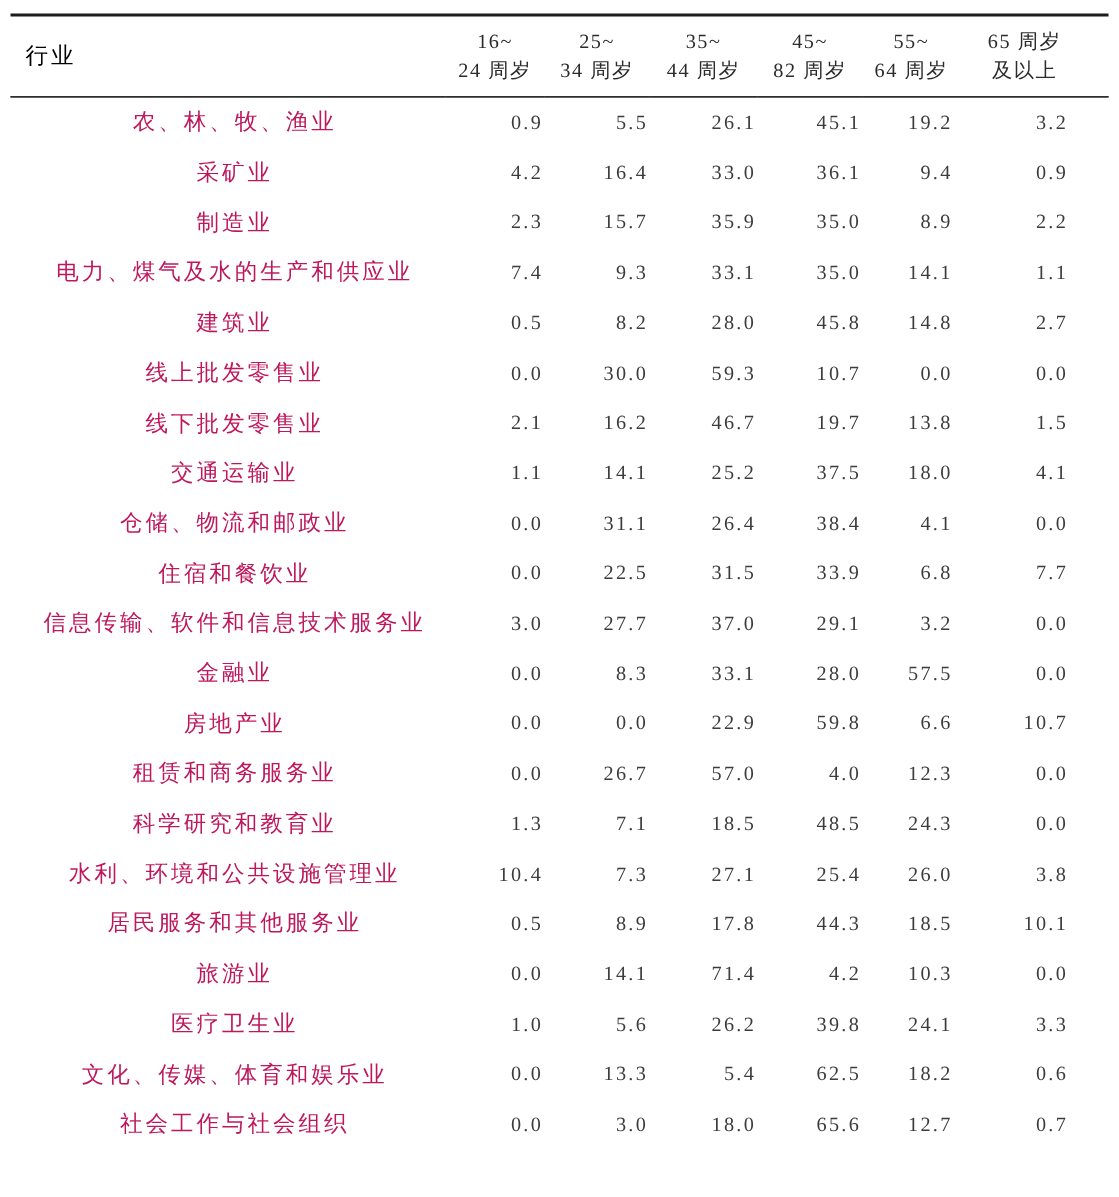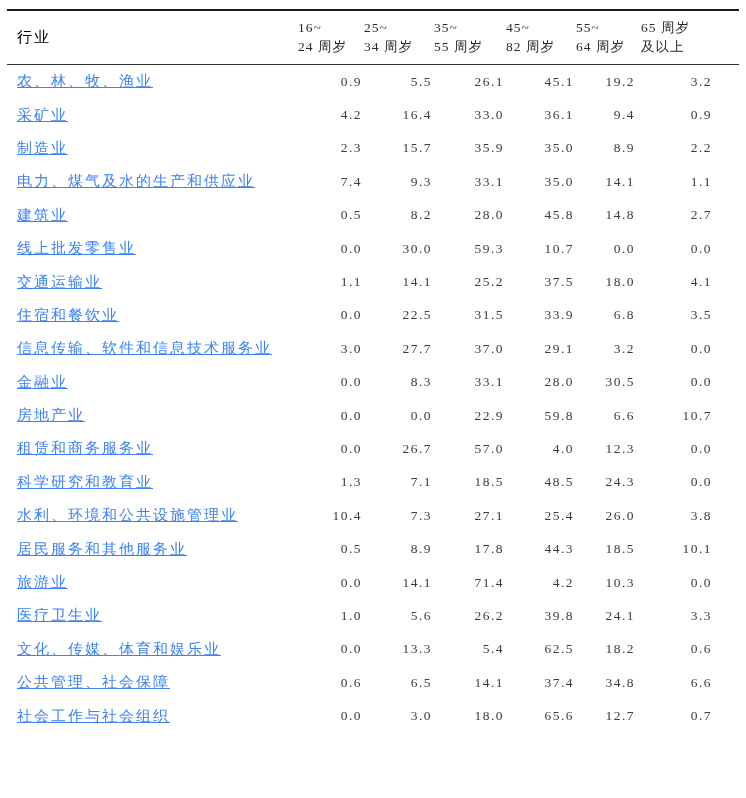--- a/index.html
+++ b/index.html
@@ -42,43 +42,42 @@
     padding-bottom: 8px;
   }
   th.industry-head {
     text-align: left;
     padding-left: 10px;
     font-size: 15px;
     letter-spacing: 2px;
     color: #000000;
   }
   th.age-head {
-    text-align: left;
+    text-align: center;
     font-size: 13.5px;
     line-height: 19px;
     color: #2b2b2b;
     letter-spacing: 1px;
     white-space: nowrap;
   }
   th.age-head.last {
     padding-right: 14px;
   }
   tbody td {
     height: 31.4px;
     vertical-align: middle;
     white-space: nowrap;
     overflow: hidden;
   }
   td.industry {
-    text-align: left;
+    text-align: center;
     padding-left: 10px;
     font-size: 15px;
     letter-spacing: 2px;
-    color: #3b82f6;
-    text-decoration: underline;
+    color: #be185d;
   }
   td.val {
     text-align: right;
     font-size: 13.5px;
     letter-spacing: 1.5px;
     color: #3c3c3c;
     padding-right: 1px;
   }
   td.val.v6 { padding-right: 5px; }
   td.val.v7 { padding-right: 27px; }
@@ -105,21 +104,21 @@
         <th class="age-head">
           <span>16~</span><br>
           <span>24 周岁</span>
         </th>
         <th class="age-head">
           <span>25~</span><br>
           <span>34 周岁</span>
         </th>
         <th class="age-head">
           <span>35~</span><br>
-          <span>55 周岁</span>
+          <span>44 周岁</span>
         </th>
         <th class="age-head">
           <span>45~</span><br>
           <span>82 周岁</span>
         </th>
         <th class="age-head">
           <span>55~</span><br>
           <span>64 周岁</span>
         </th>
         <th class="age-head last">
@@ -182,59 +181,77 @@
   <tr>
     <td class="industry">线上批发零售业</td>
     <td class="val v2">0.0</td>
     <td class="val v3">30.0</td>
     <td class="val v4">59.3</td>
     <td class="val v5">10.7</td>
     <td class="val v6">0.0</td>
     <td class="val v7">0.0</td>
   </tr>
 
+  <tr>
+    <td class="industry">线下批发零售业</td>
+    <td class="val v2">2.1</td>
+    <td class="val v3">16.2</td>
+    <td class="val v4">46.7</td>
+    <td class="val v5">19.7</td>
+    <td class="val v6">13.8</td>
+    <td class="val v7">1.5</td>
+  </tr>
 
   <tr>
     <td class="industry">交通运输业</td>
     <td class="val v2">1.1</td>
     <td class="val v3">14.1</td>
     <td class="val v4">25.2</td>
     <td class="val v5">37.5</td>
     <td class="val v6">18.0</td>
     <td class="val v7">4.1</td>
   </tr>
 
+  <tr>
+    <td class="industry">仓储、物流和邮政业</td>
+    <td class="val v2">0.0</td>
+    <td class="val v3">31.1</td>
+    <td class="val v4">26.4</td>
+    <td class="val v5">38.4</td>
+    <td class="val v6">4.1</td>
+    <td class="val v7">0.0</td>
+  </tr>
 
   <tr>
     <td class="industry">住宿和餐饮业</td>
     <td class="val v2">0.0</td>
     <td class="val v3">22.5</td>
     <td class="val v4">31.5</td>
     <td class="val v5">33.9</td>
     <td class="val v6">6.8</td>
-    <td class="val v7">3.5</td>
+    <td class="val v7">7.7</td>
   </tr>
 
   <tr>
     <td class="industry">信息传输、软件和信息技术服务业</td>
     <td class="val v2">3.0</td>
     <td class="val v3">27.7</td>
     <td class="val v4">37.0</td>
     <td class="val v5">29.1</td>
     <td class="val v6">3.2</td>
     <td class="val v7">0.0</td>
   </tr>
 
   <tr>
     <td class="industry">金融业</td>
     <td class="val v2">0.0</td>
     <td class="val v3">8.3</td>
     <td class="val v4">33.1</td>
     <td class="val v5">28.0</td>
-    <td class="val v6">30.5</td>
+    <td class="val v6">57.5</td>
     <td class="val v7">0.0</td>
   </tr>
 
   <tr>
     <td class="industry">房地产业</td>
     <td class="val v2">0.0</td>
     <td class="val v3">0.0</td>
     <td class="val v4">22.9</td>
     <td class="val v5">59.8</td>
     <td class="val v6">6.6</td>
@@ -304,29 +321,20 @@
   <tr>
     <td class="industry">文化、传媒、体育和娱乐业</td>
     <td class="val v2">0.0</td>
     <td class="val v3">13.3</td>
     <td class="val v4">5.4</td>
     <td class="val v5">62.5</td>
     <td class="val v6">18.2</td>
     <td class="val v7">0.6</td>
   </tr>
 
-  <tr>
-    <td class="industry">公共管理、社会保障</td>
-    <td class="val v2">0.6</td>
-    <td class="val v3">6.5</td>
-    <td class="val v4">14.1</td>
-    <td class="val v5">37.4</td>
-    <td class="val v6">34.8</td>
-    <td class="val v7">6.6</td>
-  </tr>
 
   <tr>
     <td class="industry">社会工作与社会组织</td>
     <td class="val v2">0.0</td>
     <td class="val v3">3.0</td>
     <td class="val v4">18.0</td>
     <td class="val v5">65.6</td>
     <td class="val v6">12.7</td>
     <td class="val v7">0.7</td>
   </tr>

